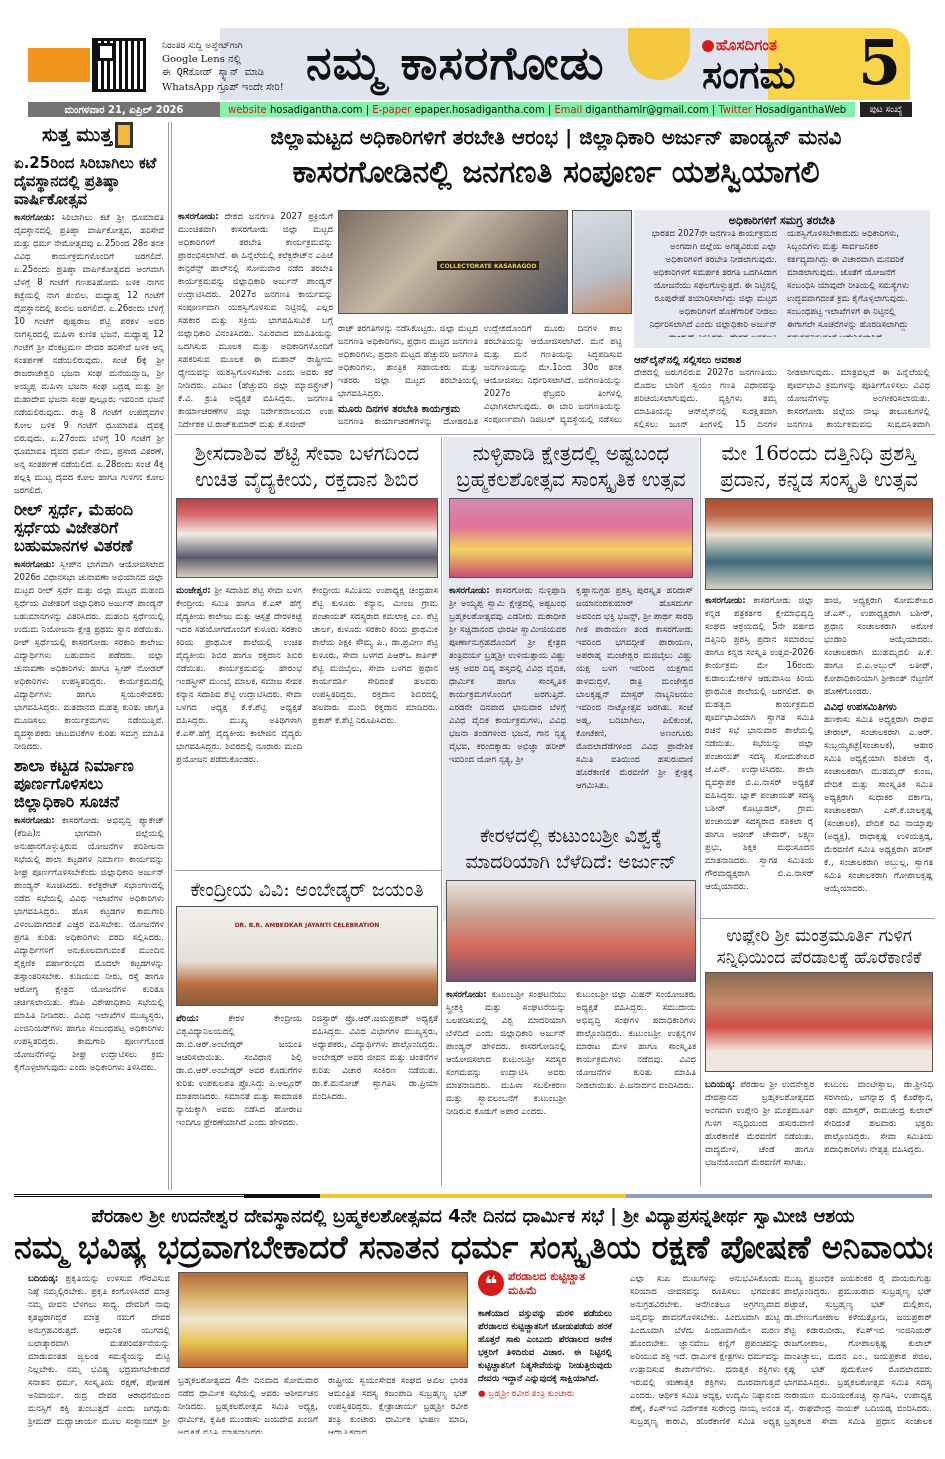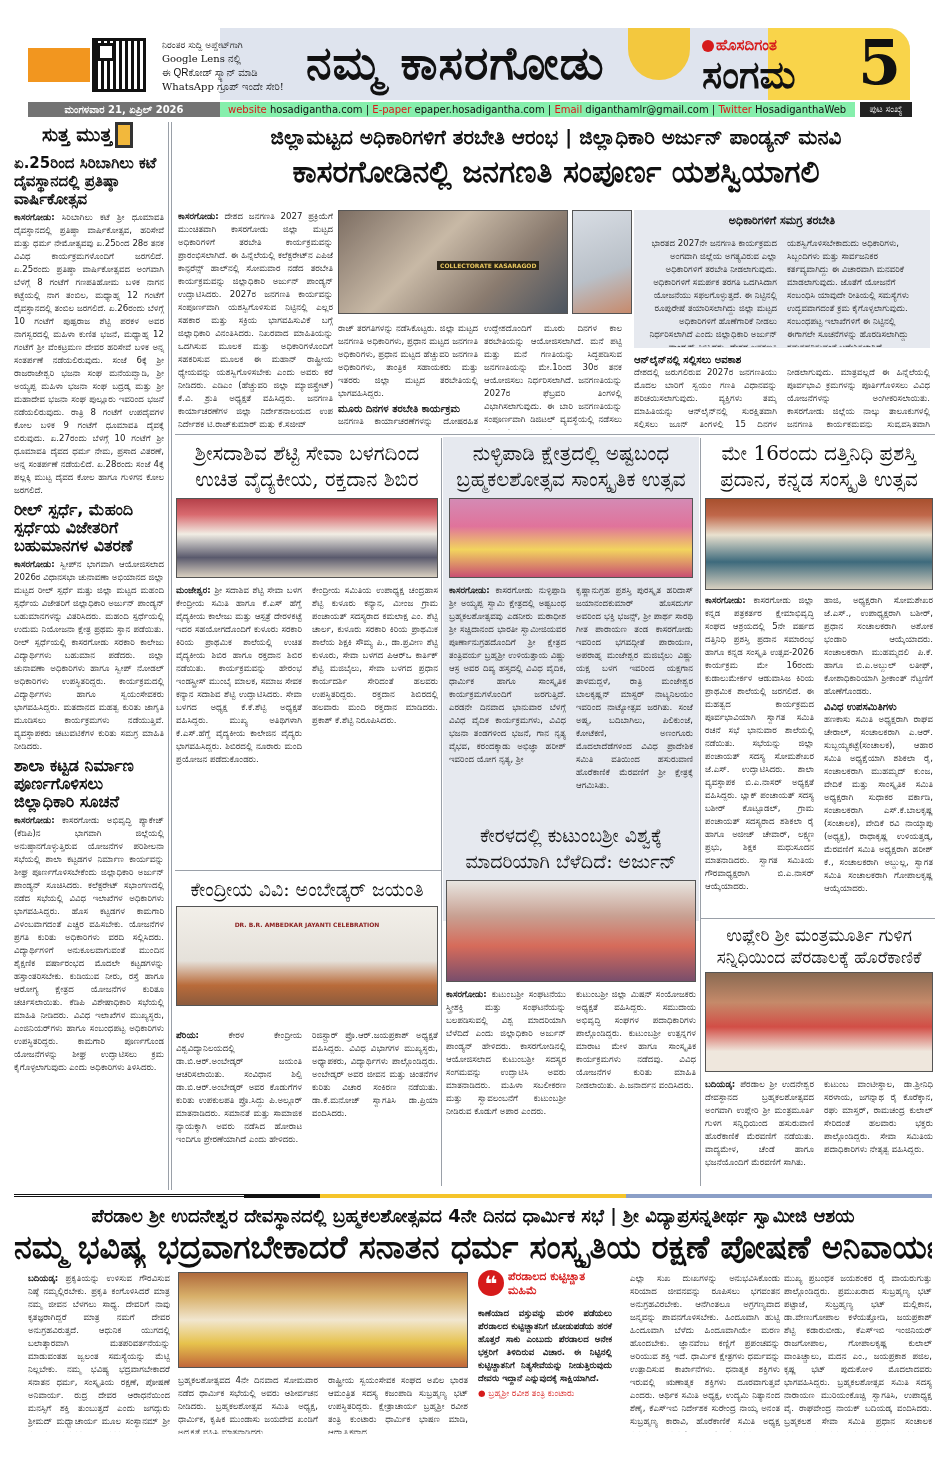--- a/index.html
+++ b/index.html
@@ -52,21 +52,21 @@
 <body>
 
 <div class="abs mast-bg"></div>
 <div class="abs mast-sun"></div>
 <div class="abs mast-yellow"></div>
 <div class="abs orange"></div>
 <div class="abs qr"></div>
 <div class="abs qr-text">
   <div style="font-size:9px">ನಿರಂತರ ಸುದ್ದಿ ಅಪ್ಡೇಟ್‌ಗಾಗಿ</div>
   <div style="font-family:'DejaVu Serif',serif">Google Lens ನಲ್ಲಿ</div>
-  <div style="font-family:Liberation Sans, sans-serif">ಈ QRಕೋಡ್ ಸ್ಕ್ಯಾನ್ ಮಾಡಿ</div>
+  <div style="font-family:Liberation Mono, monospace">ಈ QRಕೋಡ್ ಸ್ಕ್ಯಾನ್ ಮಾಡಿ</div>
   <div style="font-family:'DejaVu Serif',serif">WhatsApp ಗ್ರೂಪ್ ಇಂದೇ ಸೇರಿ!</div>
 </div>
 <div class="abs title-main">ನಮ್ಮ ಕಾಸರಗೋಡು</div>
 <div class="abs brand-small"><span class="dot"></span><span>ಹೊಸದಿಗಂತ</span></div>
 <div class="abs brand-big">ಸಂಗಮ</div>
 <div class="abs page-num">5</div>
 <div class="abs date-bar">ಮಂಗಳವಾರ 21, ಏಪ್ರಿಲ್ 2026</div>
 <div class="abs link-bar">
   <span class="lbl">website</span> <span>hosadigantha.com</span> |
   <span class="lbl">E-paper</span> <span>epaper.hosadigantha.com</span> |
@@ -105,21 +105,21 @@
   <div style="position:absolute;left:98px;top:50px;background:#2a2418;color:#e8c660;font-size:6px;padding:1px 3px;font-weight:bold">COLLECTORATE KASARAGOD</div>
 </div>
 <div class="abs body" style="left:178px;top:210px;width:155px;height:218px;overflow:hidden"><b>ಕಾಸರಗೋಡು:</b> <span>ದೇಶದ ಜನಗಣತಿ 2027 ಪ್ರಕ್ರಿಯೆಗೆ ಮುಂಚಿತವಾಗಿ ಕಾಸರಗೋಡು ಜಿಲ್ಲಾ ಮಟ್ಟದ ಅಧಿಕಾರಿಗಳಿಗೆ ತರಬೇತಿ ಕಾರ್ಯಕ್ರಮವನ್ನು ಪ್ರಾರಂಭಿಸಲಾಗಿದೆ. ಈ ಹಿನ್ನೆಲೆಯಲ್ಲಿ ಕಲೆಕ್ಟರೇಟ್‌ನ ಎಪಿಜೆ ಕಾನ್ಫರೆನ್ಸ್ ಹಾಲ್‌ನಲ್ಲಿ ಸೋಮವಾರ ನಡೆದ ತರಬೇತಿ ಕಾರ್ಯಕ್ರಮವನ್ನು ಜಿಲ್ಲಾಧಿಕಾರಿ ಅರ್ಜುನ್ ಪಾಂಡ್ಯನ್ ಉದ್ಘಾಟಿಸಿದರು. 2027ರ ಜನಗಣತಿ ಕಾರ್ಯವನ್ನು ಸಂಪೂರ್ಣವಾಗಿ ಯಶಸ್ವಿಗೊಳಿಸುವ ನಿಟ್ಟಿನಲ್ಲಿ ಎಲ್ಲರ ಸಹಕಾರ ಮತ್ತು ಸಕ್ರಿಯ ಭಾಗವಹಿಸುವಿಕೆ ಬಗ್ಗೆ ಜಿಲ್ಲಾಧಿಕಾರಿ ವಿನಂತಿಸಿದರು. ನಿಖರವಾದ ಮಾಹಿತಿಯನ್ನು ಒದಗಿಸುವ ಮೂಲಕ ಮತ್ತು ಅಧಿಕಾರಿಗಳೊಂದಿಗೆ ಸಹಕರಿಸುವ ಮೂಲಕ ಈ ಮಹಾನ್ ರಾಷ್ಟ್ರೀಯ ಧ್ಯೇಯವನ್ನು ಯಶಸ್ವಿಗೊಳಿಸಬೇಕು ಎಂದು ಅವರು ಕರೆ ನೀಡಿದರು. ಎಡಿಎಂ (ಹೆಚ್ಚುವರಿ ಜಿಲ್ಲಾ ಮ್ಯಾಜಿಸ್ಟ್ರೇಟ್) ಕೆ.ವಿ. ಶ್ರುತಿ ಅಧ್ಯಕ್ಷತೆ ವಹಿಸಿದ್ದರು. ಜನಗಣತಿ ಕಾರ್ಯಾಚರಣೆಗಳ ಜಿಲ್ಲಾ ನಿರ್ದೇಶನಾಲಯದ ಉಪ ನಿರ್ದೇಶಕ ಟಿ.ರಾಜ್‌ಕುಮಾರ್ ಮತ್ತು ಕೆ.ಸಜೀವ್</span></div>
 <div class="abs body" style="left:338px;top:322px;width:140px;height:108px;overflow:hidden">
   <span>ರಾಜ್ ತರಗತಿಗಳನ್ನು ನಡೆಸಿಕೊಟ್ಟರು. ಜಿಲ್ಲಾ ಮಟ್ಟದ ಜನಗಣತಿ ಅಧಿಕಾರಿಗಳು, ಪ್ರಧಾನ ಮಟ್ಟದ ಜನಗಣತಿ ಅಧಿಕಾರಿಗಳು, ಪ್ರಧಾನ ಮಟ್ಟದ ಹೆಚ್ಚುವರಿ ಜನಗಣತಿ ಅಧಿಕಾರಿಗಳು, ತಾಂತ್ರಿಕ ಸಹಾಯಕರು ಮತ್ತು ಇತರರು ಜಿಲ್ಲಾ ಮಟ್ಟದ ತರಬೇತಿಯಲ್ಲಿ ಭಾಗವಹಿಸಿದ್ದರು.</span>
   <div class="sub-h">ಮೂರು ದಿನಗಳ ತರಬೇತಿ ಕಾರ್ಯಕ್ರಮ</div>
   <span>ಜನಗಣತಿ ಕಾರ್ಯಾಚರಣೆಗಳನ್ನು ದೋಷರಹಿತ ಮತ್ತು ಪರಿಣಾಮಕಾರಿಯಾಗಿ ನಿರ್ವಹಿಸುವ</span>
 </div>
 <div class="abs body" style="left:484px;top:322px;width:138px;height:108px;overflow:hidden"><span>ಉದ್ದೇಶದೊಂದಿಗೆ ಮೂರು ದಿನಗಳ ಕಾಲ ತರಬೇತಿಯನ್ನು ಆಯೋಜಿಸಲಾಗಿದೆ. ಮನೆ ಪಟ್ಟಿ ಮತ್ತು ಮನೆ ಗಣತಿಯನ್ನು ಸಿದ್ಧಪಡಿಸುವ ಜನಗಣತಿಯನ್ನು ಮೇ.1ರಿಂದ 30ರ ತನಕ ಆಯೋಜಿಸಲು ನಿರ್ಧರಿಸಲಾಗಿದೆ. ಜನಗಣತಿಯನ್ನು 2027ರ ಫೆಬ್ರವರಿ ತಿಂಗಳಲ್ಲಿ ವಿಭಾಗಿಸಲಾಗುವುದು. ಈ ಬಾರಿ ಜನಗಣತಿಯನ್ನು ಸಂಪೂರ್ಣವಾಗಿ ಡಿಜಿಟಲ್ ವ್ಯವಸ್ಥೆಯಲ್ಲಿ ನಡೆಸಲು ಯೋಜನೆ ರೂಪಿಸಲಾಗಿದೆ.</span></div>
 <div class="abs boxgrey" style="left:634px;top:210px;width:296px;height:138px;padding:4px 8px">
-  <div style="font-weight:bold;font-size:11px;text-align:center;margin-bottom:10px">ಅಧಿಕಾರಿಗಳಿಗೆ ಸಮಗ್ರ ತರಬೇತಿ</div>
+  <div style="font-weight:bold;font-size:11px;text-align:center;margin-bottom:0">ಅಧಿಕಾರಿಗಳಿಗೆ ಸಮಗ್ರ ತರಬೇತಿ</div>
   <div class="cols">
     <div class="body" style="text-align:right;height:110px;overflow:hidden">ಭಾರತದ 2027ನೇ ಜನಗಣತಿ ಕಾರ್ಯಕ್ರಮದ ಅಂಗವಾಗಿ ಜಿಲ್ಲೆಯ ಅಗತ್ಯವಿರುವ ಎಲ್ಲಾ ಅಧಿಕಾರಿಗಳಿಗೆ ತರಬೇತಿ ನೀಡಲಾಗುವುದು. ಅಧಿಕಾರಿಗಳಿಗೆ ಸಮರ್ಪಕ ತರಗತಿ ಒದಗಿಸಿದಾಗ ಯೋಜನೆಯು ಸಫಲಗೊಳ್ಳುತ್ತದೆ. ಈ ನಿಟ್ಟಿನಲ್ಲಿ ರೂಪುರೇಷೆ ತಯಾರಿಸಲಾಗಿದ್ದು ಜಿಲ್ಲಾ ಮಟ್ಟದ ಅಧಿಕಾರಿಗಳಿಗೆ ಹೊಣೆಗಾರಿಕೆ ನೀಡಲು ನಿರ್ಧರಿಸಲಾಗಿದೆ ಎಂದು ಜಿಲ್ಲಾಧಿಕಾರಿ ಅರ್ಜುನ್ ಪಾಂಡ್ಯನ್ ತಿಳಿಸಿದರು. ದೇಶದ ಜನಗಣತಿ ಪ್ರಕ್ರಿಯೆಯನ್ನು</div>
     <div class="body" style="text-align:left;height:110px;overflow:hidden">ಯಶಸ್ವಿಗೊಳಿಸಬೇಕಾದುದು ಅಧಿಕಾರಿಗಳು, ಸಿಬ್ಬಂದಿಗಳು ಮತ್ತು ಸಾರ್ವಜನಿಕರ ಕರ್ತವ್ಯವಾಗಿದ್ದು ಈ ವಿಚಾರವಾಗಿ ಮನವರಿಕೆ ಮಾಡಲಾಗುವುದು. ಜೊತೆಗೆ ಯೋಜನೆಗೆ ಸಂಬಂಧಿಸಿ ಯಾವುದೇ ರೀತಿಯಲ್ಲಿ ಸಮಸ್ಯೆಗಳು ಉದ್ಭವವಾಗದಂತೆ ಕ್ರಮ ಕೈಗೊಳ್ಳಲಾಗುವುದು. ಸಂಬಂಧಪಟ್ಟ ಇಲಾಖೆಗಳಿಗೆ ಈ ನಿಟ್ಟಿನಲ್ಲಿ ಈಗಾಗಲೇ ಸೂಚನೆಗಳನ್ನು ಹೊರಡಿಸಲಾಗಿದ್ದು ಗಮನಹರಿಸುವಂತೆ ಆದೇಶಿಸಲಾಗಿದೆ.</div>
   </div>
 </div>
 <div class="abs" style="left:634px;top:352px;width:296px">
   <div class="sub-h">ಆನ್‌ಲೈನ್‌ನಲ್ಲಿ ಸಲ್ಲಿಸಲು ಅವಕಾಶ</div>
   <div class="cols">
     <div class="body" style="height:62px;overflow:hidden">ದೇಶದಲ್ಲಿ ಜರುಗಲಿರುವ 2027ರ ಜನಗಣತಿಯು ಮೊದಲ ಬಾರಿಗೆ ಸ್ವಯಂ ಗಣತಿ ವಿಧಾನವನ್ನು ಪರಿಚಯಿಸಲಾಗುವುದು. ವ್ಯಕ್ತಿಗಳು ತಮ್ಮ ಮಾಹಿತಿಯನ್ನು ಆನ್‌ಲೈನ್‌ನಲ್ಲಿ ಸುರಕ್ಷಿತವಾಗಿ ಸಲ್ಲಿಸಲು ಜೂನ್ ತಿಂಗಳಲ್ಲಿ 15 ದಿನಗಳ ಕಾಲಾವಕಾಶ</div>
     <div class="body" style="height:62px;overflow:hidden">ನೀಡಲಾಗುವುದು. ಮಾತ್ರವಲ್ಲದೆ ಈ ಹಿನ್ನೆಲೆಯಲ್ಲಿ ಪೂರ್ವಭಾವಿ ಕ್ರಮಗಳನ್ನು ಪೂರ್ತಿಗೊಳಿಸಲು ವಿವಿಧ ಯೋಜನೆಗಳನ್ನು ಅಂಗೀಕರಿಸಲಾಯಿತು. ಕಾಸರಗೋಡು ಜಿಲ್ಲೆಯ ನಾಲ್ಕು ತಾಲೂಕುಗಳಲ್ಲಿ ಜನಗಣತಿ ಕಾರ್ಯಕ್ರಮವನ್ನು ಸುವ್ಯವಸ್ಥಿತವಾಗಿ ನಡೆಸಲು ಕಾರ್ಯಯೋಜನೆ ಸಿದ್ಧಪಡಿಸಲಾಯಿತು.</div>
@@ -150,21 +150,21 @@
     <div class="body" style="height:318px;overflow:hidden"><b>ಕಾಸರಗೋಡು:</b> <span>ಕಾಸರಗೋಡು ಜಿಲ್ಲಾ ಕನ್ನಡ ಪತ್ರಕರ್ತರ ಕ್ಷೇಮಾಭಿವೃದ್ಧಿ ಸಂಘದ ಆಶ್ರಯದಲ್ಲಿ 5ನೇ ವರ್ಷದ ದತ್ತಿನಿಧಿ ಪ್ರಶಸ್ತಿ ಪ್ರದಾನ ಸಮಾರಂಭ ಹಾಗೂ ಕನ್ನಡ ಸಂಸ್ಕೃತಿ ಉತ್ಸವ-2026 ಕಾರ್ಯಕ್ರಮ ಮೇ 16ರಂದು ಕುಡಾಲುಮೇರ್ಕಳ ಆಡುವಾಸಿಜ ಕಿರಿಯ ಪ್ರಾಥಮಿಕ ಶಾಲೆಯಲ್ಲಿ ಜರಗಲಿದೆ. ಈ ಮಹತ್ವದ ಕಾರ್ಯಕ್ರಮದ ಪೂರ್ವಭಾವಿಯಾಗಿ ಸ್ವಾಗತ ಸಮಿತಿ ರಚನೆ ಸಭೆ ಭಾನುವಾರ ಶಾಲೆಯಲ್ಲಿ ನಡೆಯಿತು. ಸಭೆಯನ್ನು ಜಿಲ್ಲಾ ಪಂಚಾಯತ್ ಸದಸ್ಯ ಸೋಮಶೇಖರ ಜೆ.ಎಸ್. ಉದ್ಘಾಟಿಸಿದರು. ಶಾಲಾ ವ್ಯವಸ್ಥಾಪಕ ಬಿ.ಎ.ನಾಸರ್ ಅಧ್ಯಕ್ಷತೆ ವಹಿಸಿದ್ದರು. ಬ್ಲಾಕ್ ಪಂಚಾಯತ್ ಸದಸ್ಯ ಬಶೀರ್ ಕೊಟ್ಟೂಡಲ್, ಗ್ರಾಮ ಪಂಚಾಯತ್ ಸದಸ್ಯರಾದ ಶಶಿಕಲಾ ರೈ ಹಾಗೂ ಅಜೀಜ್ ಚೇವಾರ್, ಲಕ್ಷ್ಮಣ ಪ್ರಭು, ಶಿಕ್ಷಕ ಮಧುಸೂದನ ಮಾತನಾಡಿದರು. ಸ್ವಾಗತ ಸಮಿತಿಯ ಗೌರವಾಧ್ಯಕ್ಷರಾಗಿ ಬಿ.ಎ.ನಾಸರ್ ಆಯ್ಕೆಯಾದರು.</span></div>
     <div class="body" style="height:318px;overflow:hidden"><span>ಹಾಜಿ, ಅಧ್ಯಕ್ಷರಾಗಿ ಸೋಮಶೇಖರ ಜೆ.ಎಸ್., ಉಪಾಧ್ಯಕ್ಷರಾಗಿ ಬಶೀರ್, ಪ್ರಧಾನ ಸಂಚಾಲಕರಾಗಿ ಅಶೋಕ ಭಂಡಾರಿ ಆಯ್ಕೆಯಾದರು. ಸಂಚಾಲಕರಾಗಿ ಮುಹಮ್ಮದಲಿ ಪಿ.ಕೆ. ಹಾಗೂ ಬಿ.ಎ.ಅಬ್ದುಲ್ ಲತೀಫ್, ಕೋಶಾಧಿಕಾರಿಯಾಗಿ ಶ್ರೀಕಾಂತ್ ನೆಟ್ಟಣಿಗೆ ಹೊಣೆಗೊಂಡರು.</span><div class="sub-h">ವಿವಿಧ ಉಪಸಮಿತಿಗಳು</div><span>ಹಣಕಾಸು ಸಮಿತಿ ಅಧ್ಯಕ್ಷರಾಗಿ ರಾಘವ ಚೇರಾಲ್, ಸಂಚಾಲಕರಾಗಿ ಎ.ಆರ್. ಸುಬ್ಬಯ್ಯಕಟ್ಟೆ(ಸಂಚಾಲಕ), ಆಹಾರ ಸಮಿತಿ ಅಧ್ಯಕ್ಷೆಯಾಗಿ ಶಶಿಕಲಾ ರೈ, ಸಂಚಾಲಕರಾಗಿ ಮುಹಮ್ಮದ್ ಕುಂಜ, ವೇದಿಕೆ ಮತ್ತು ಸಾಂಸ್ಕೃತಿಕ ಸಮಿತಿ ಅಧ್ಯಕ್ಷರಾಗಿ ಸುಧಾಕರ ವರ್ಕಾಡಿ, ಸಂಚಾಲಕರಾಗಿ ಎಸ್.ಕೆ.ಬಾಲಕೃಷ್ಣ (ಸಂಚಾಲಕ), ವೇದಿಕೆ ರವಿ ನಾಯ್ಕಾಪು (ಅಧ್ಯಕ್ಷ), ರಾಧಾಕೃಷ್ಣ ಉಳಿಯತ್ತಡ್ಕ, ಮೆರವಣಿಗೆ ಸಮಿತಿ ಅಧ್ಯಕ್ಷರಾಗಿ ಹರೀಶ್ ಕೆ., ಸಂಚಾಲಕರಾಗಿ ಅಬ್ದುಲ್ಲ, ಸ್ವಾಗತ ಸಮಿತಿ ಸಂಚಾಲಕರಾಗಿ ಗೋಪಾಲಕೃಷ್ಣ ಆಯ್ಕೆಯಾದರು.</span></div>
   </div>
 </div>
 
 <div class="abs" style="left:176px;top:876px;width:262px">
   <div class="story-h" style="font-size:19px">ಕೇಂದ್ರೀಯ ವಿವಿ: ಅಂಬೇಡ್ಕರ್ ಜಯಂತಿ</div>
   <div class="photo" style="height:100px;margin-top:4px;background:linear-gradient(180deg,#f2efe9 0,#e5e1da 55%,#b96b3a 80%,#8c5b3d)">
     <div style="text-align:center;font-size:6px;color:#8b2222;font-weight:bold;padding-top:14px">DR. B.R. AMBEDKAR JAYANTI CELEBRATION</div>
   </div>
-  <div class="cols" style="margin-top:23px">
+  <div class="cols" style="margin-top:6px">
     <div class="body" style="height:170px;overflow:hidden"><b>ಪೆರಿಯ:</b> <span>ಕೇರಳ ಕೇಂದ್ರೀಯ ವಿಶ್ವವಿದ್ಯಾನಿಲಯದಲ್ಲಿ ಡಾ.ಬಿ.ಆರ್.ಅಂಬೇಡ್ಕರ್ ಜಯಂತಿ ಆಚರಿಸಲಾಯಿತು. ಸಂವಿಧಾನ ಶಿಲ್ಪಿ ಡಾ.ಬಿ.ಆರ್.ಅಂಬೇಡ್ಕರ್ ಅವರ ಕೊಡುಗೆಗಳ ಕುರಿತು ಉಪಕುಲಪತಿ ಪ್ರೊ.ಸಿದ್ದು ಪಿ.ಅಲ್ಗೂರ್ ಮಾತನಾಡಿದರು. ಸಮಾನತೆ ಮತ್ತು ಸಾಮಾಜಿಕ ನ್ಯಾಯಕ್ಕಾಗಿ ಅವರು ನಡೆಸಿದ ಹೋರಾಟ ಇಂದಿಗೂ ಪ್ರೇರಣೆಯಾಗಿದೆ ಎಂದು ಹೇಳಿದರು.</span></div>
     <div class="body" style="height:170px;overflow:hidden">ರಿಜಿಸ್ಟ್ರಾರ್ ಪ್ರೊ.ಆರ್.ಜಯಪ್ರಕಾಶ್ ಅಧ್ಯಕ್ಷತೆ ವಹಿಸಿದ್ದರು. ವಿವಿಧ ವಿಭಾಗಗಳ ಮುಖ್ಯಸ್ಥರು, ಅಧ್ಯಾಪಕರು, ವಿದ್ಯಾರ್ಥಿಗಳು ಪಾಲ್ಗೊಂಡಿದ್ದರು. ಅಂಬೇಡ್ಕರ್ ಅವರ ಜೀವನ ಮತ್ತು ಚಿಂತನೆಗಳ ಕುರಿತು ವಿಚಾರ ಸಂಕಿರಣ ನಡೆಯಿತು. ಡಾ.ಕೆ.ಮನೋಜ್ ಸ್ವಾಗತಿಸಿ ಡಾ.ಪ್ರಿಯಾ ವಂದಿಸಿದರು.</div>
   </div>
 </div>
 <div class="abs" style="left:446px;top:822px;width:250px">
   <div class="story-h" style="font-size:19px">ಕೇರಳದಲ್ಲಿ ಕುಟುಂಬಶ್ರೀ ವಿಶ್ವಕ್ಕೆ ಮಾದರಿಯಾಗಿ ಬೆಳೆದಿದೆ: ಅರ್ಜುನ್</div>
   <div class="photo" style="height:102px;margin-top:6px;background:linear-gradient(180deg,#e8e5e0 0,#c8a092 35%,#d66b5a 65%,#7a4e6c)"></div>
   <div class="cols" style="margin-top:6px">
     <div class="body" style="height:170px;overflow:hidden"><b>ಕಾಸರಗೋಡು:</b> <span>ಕುಟುಂಬಶ್ರೀ ಸಂಘಟನೆಯು ಸ್ತ್ರೀಶಕ್ತಿ ಮತ್ತು ಸಂಘಟನೆಯನ್ನು ಬಲಪಡಿಸುವಲ್ಲಿ ವಿಶ್ವ ಮಾದರಿಯಾಗಿ ಬೆಳೆದಿದೆ ಎಂದು ಜಿಲ್ಲಾಧಿಕಾರಿ ಅರ್ಜುನ್ ಪಾಂಡ್ಯನ್ ಹೇಳಿದರು. ಕಾಸರಗೋಡಿನಲ್ಲಿ ಆಯೋಜಿಸಲಾದ ಕುಟುಂಬಶ್ರೀ ಸದಸ್ಯರ ಸಂಗಮವನ್ನು ಉದ್ಘಾಟಿಸಿ ಅವರು ಮಾತನಾಡಿದರು. ಮಹಿಳಾ ಸಬಲೀಕರಣ ಮತ್ತು ಸ್ವಾವಲಂಬನೆಗೆ ಕುಟುಂಬಶ್ರೀ ನೀಡಿರುವ ಕೊಡುಗೆ ಅಪಾರ ಎಂದರು.</span></div>
     <div class="body" style="height:170px;overflow:hidden">ಕುಟುಂಬಶ್ರೀ ಜಿಲ್ಲಾ ಮಿಷನ್ ಸಂಯೋಜಕರು ಅಧ್ಯಕ್ಷತೆ ವಹಿಸಿದ್ದರು. ಸಮುದಾಯ ಅಭಿವೃದ್ಧಿ ಸಂಘಗಳ ಪದಾಧಿಕಾರಿಗಳು ಪಾಲ್ಗೊಂಡಿದ್ದರು. ಕುಟುಂಬಶ್ರೀ ಉತ್ಪನ್ನಗಳ ಮಾರಾಟ ಮೇಳ ಹಾಗೂ ಸಾಂಸ್ಕೃತಿಕ ಕಾರ್ಯಕ್ರಮಗಳು ನಡೆದವು. ವಿವಿಧ ಯೋಜನೆಗಳ ಕುರಿತು ಮಾಹಿತಿ ನೀಡಲಾಯಿತು. ಪಿ.ಜನಾರ್ದನ ವಂದಿಸಿದರು.</div>

